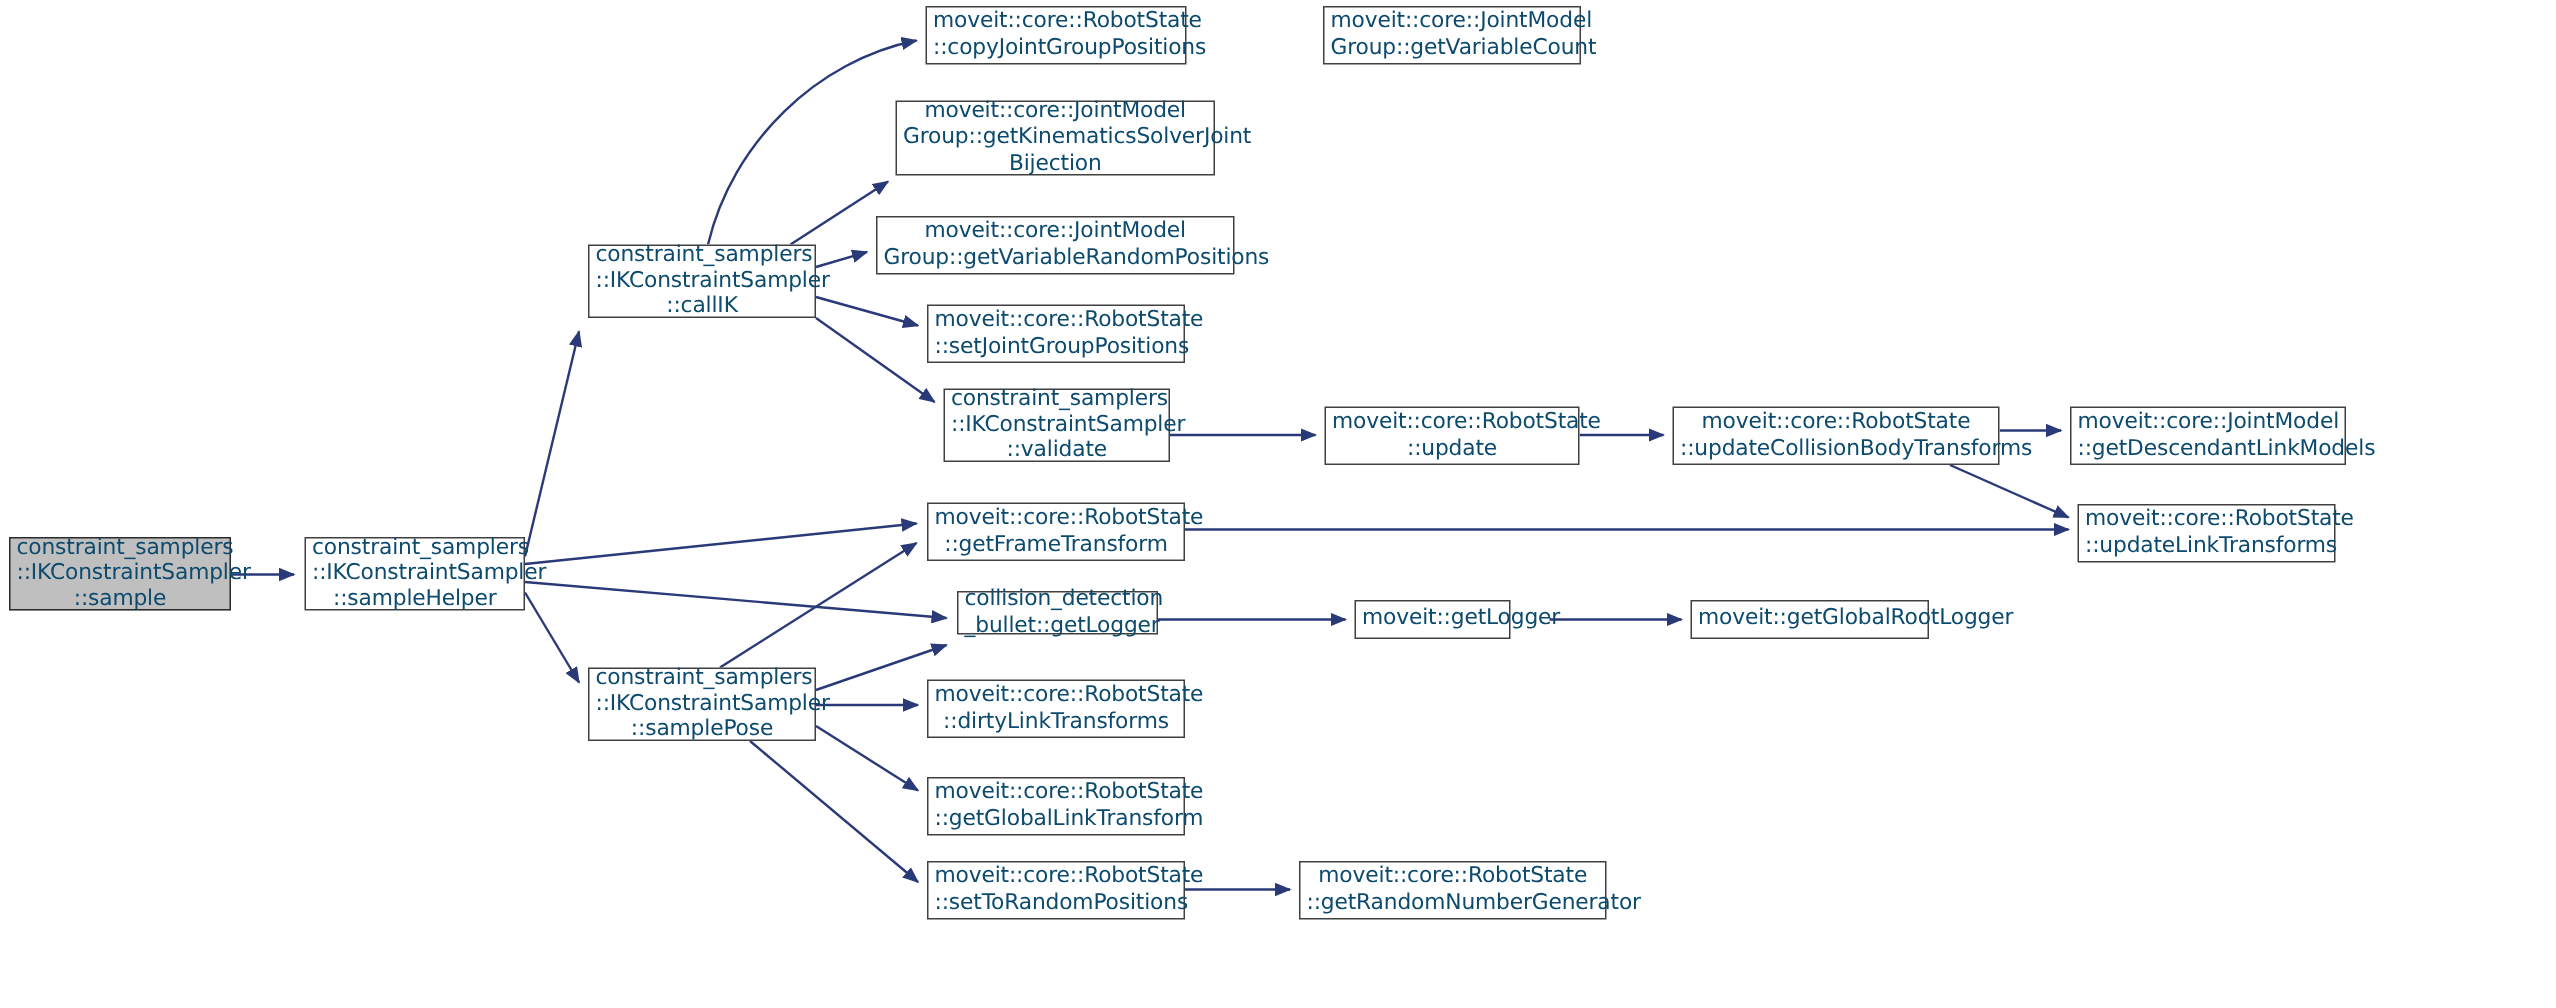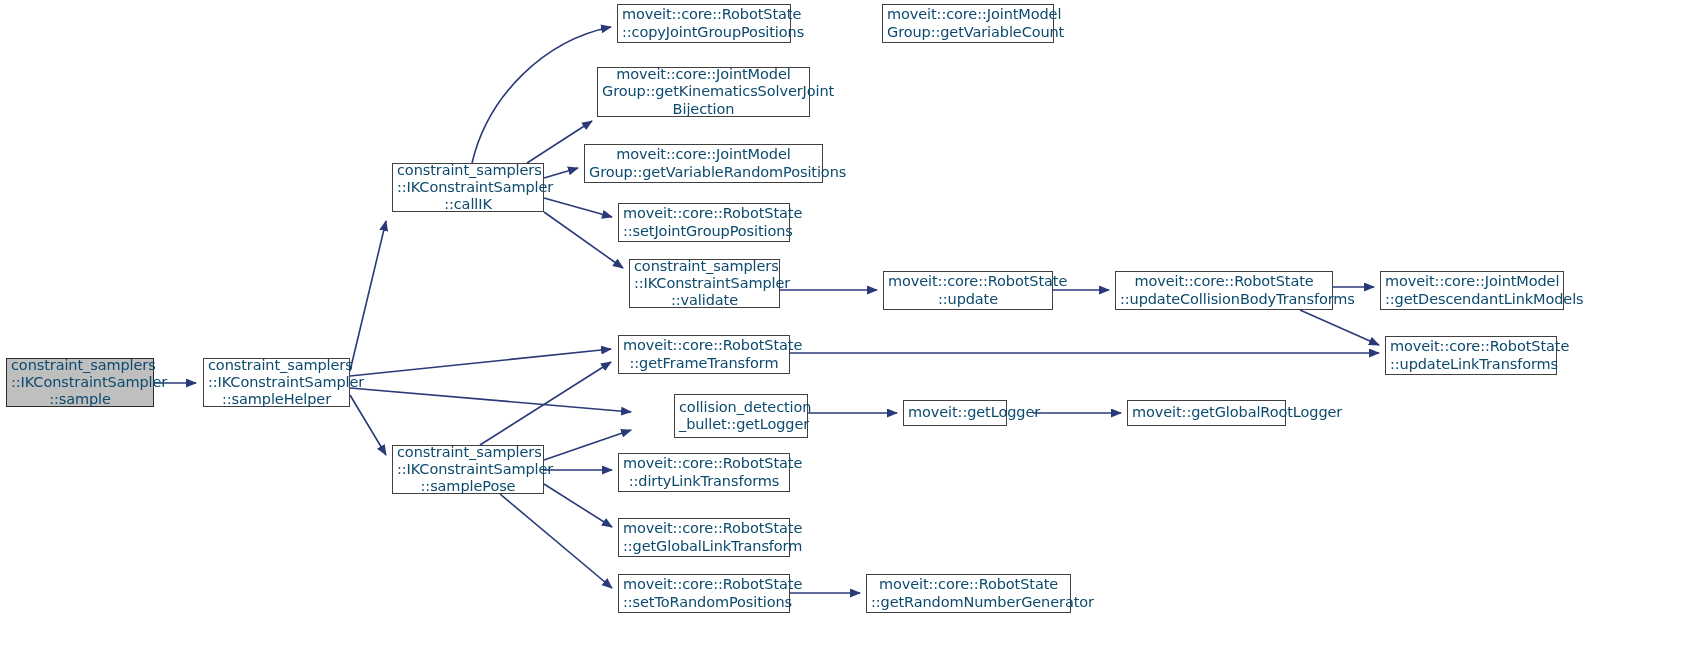--- a/index.html
+++ b/index.html
@@ -103,21 +103,21 @@
 Bijection</span></div>
       <div class="node" style="left: 584px; top: 144px; width: 239px; height: 39px;"><span class="label">moveit::core::JointModel
 Group::getVariableRandomPositions</span></div>
       <div class="node" style="left: 618px; top: 203px; width: 172px; height: 39px;"><span class="label">moveit::core::RobotState
 ::setJointGroupPositions</span></div>
       <div class="node" style="left: 629px; top: 259px; width: 151px; height: 49px;"><span class="label">constraint_samplers
 ::IKConstraintSampler
 ::validate</span></div>
       <div class="node" style="left: 618px; top: 335px; width: 172px; height: 39px;"><span class="label">moveit::core::RobotState
 ::getFrameTransform</span></div>
-      <div class="node" style="left: 638px; top: 394px; width: 134px; height: 44px; margin-left: 36px;"><span class="label">collision_detection
+      <div class="node" style="left: 638px; top: 394px; width: 134px; height: 29px;"><span class="label">collision_detection
 _bullet::getLogger</span></div>
       <div class="node" style="left: 618px; top: 453px; width: 172px; height: 39px;"><span class="label">moveit::core::RobotState
 ::dirtyLinkTransforms</span></div>
       <div class="node" style="left: 618px; top: 518px; width: 172px; height: 39px;"><span class="label">moveit::core::RobotState
 ::getGlobalLinkTransform</span></div>
       <div class="node" style="left: 618px; top: 574px; width: 172px; height: 39px;"><span class="label">moveit::core::RobotState
 ::setToRandomPositions</span></div>
       <div class="node" style="left: 882px; top: 4px; width: 172px; height: 39px;"><span class="label">moveit::core::JointModel
 Group::getVariableCount</span></div>
       <div class="node" style="left: 883px; top: 271px; width: 170px; height: 39px;"><span class="label">moveit::core::RobotState

